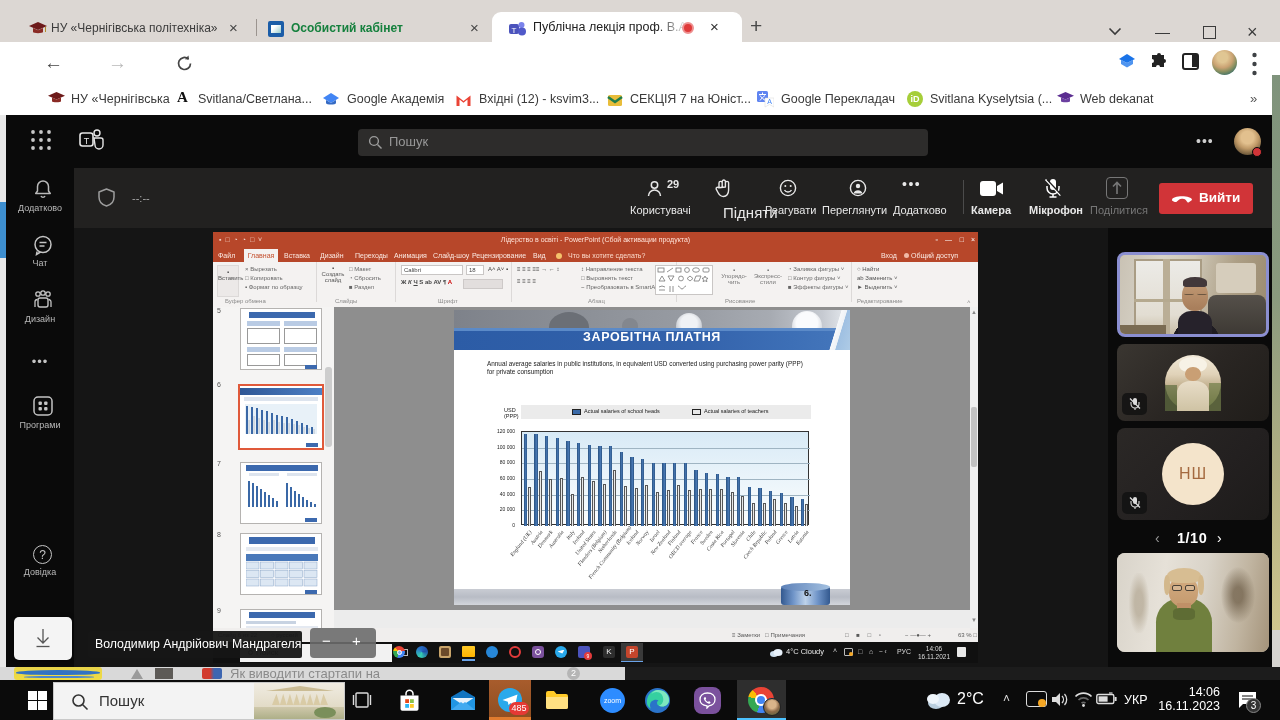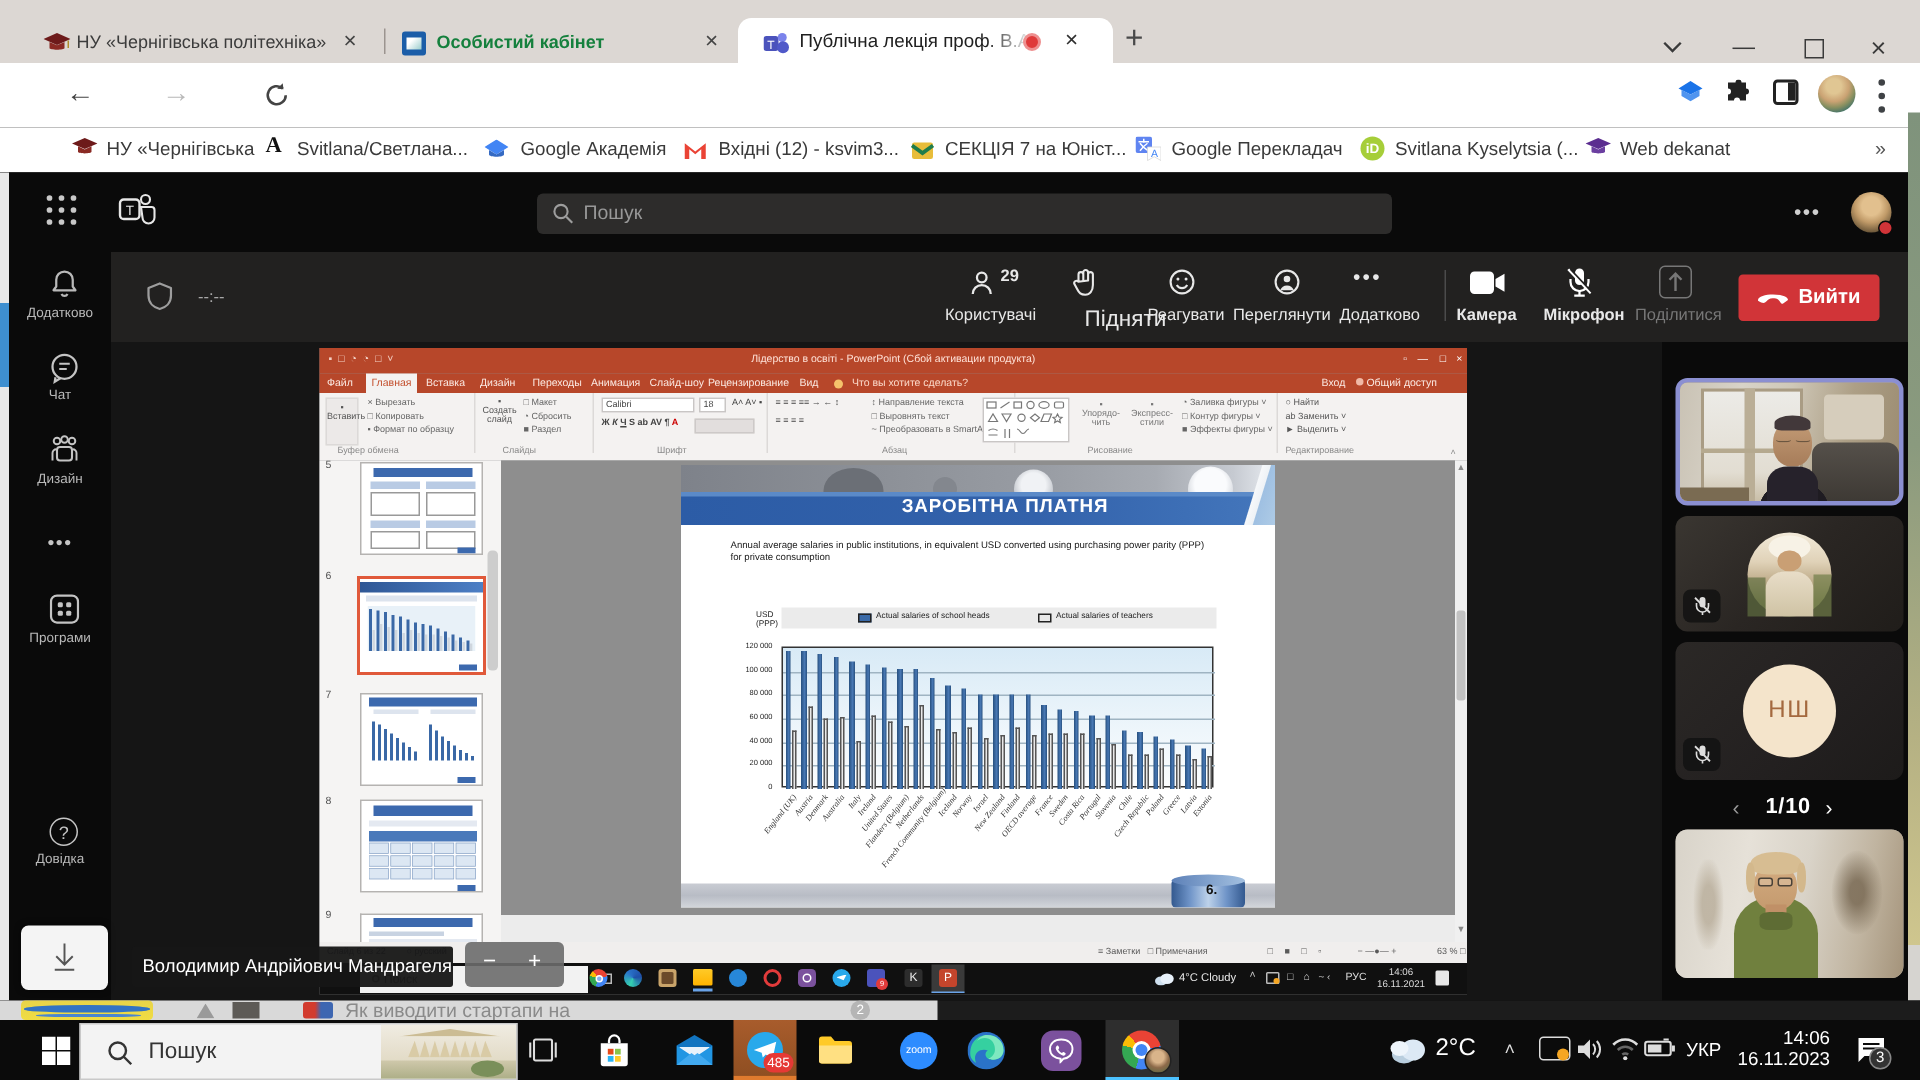--- a/index.html
+++ b/index.html
@@ -508,21 +508,21 @@
       <div class="abs" style="left:0;top:0;width:396px;height:18px;background:linear-gradient(90deg,#7e828a 0%,#8d9198 35%,#989ca3 60%,#a7abb2 80%,#c6cad1 93%,#e8ecf1 100%);overflow:hidden;">
         <div class="abs" style="left:95px;top:2px;width:40px;height:30px;border-radius:50%;background:#6b6f76;"></div>
         <div class="abs" style="left:222px;top:3px;width:26px;height:26px;border-radius:50%;background:radial-gradient(circle at 50% 40%,#f0f2f5 40%,#b9bdc4 75%,transparent 100%);"></div>
         <div class="abs" style="left:338px;top:1px;width:30px;height:30px;border-radius:50%;background:radial-gradient(circle at 50% 40%,#fafbfd 45%,#c9cdd4 80%,transparent 100%);"></div>
         <div class="abs" style="left:168px;top:8px;width:16px;height:16px;border-radius:50%;background:#83878e;"></div>
       </div>
 
       <div class="abs" style="left:0;top:18px;width:396px;height:22px;background:linear-gradient(90deg,#2c5ca6 0%,#3362ab 60%,#3d6fb6 85%,#4577bc 100%);"></div>
       <div class="abs" style="left:0;top:18px;width:396px;height:2.5px;background:#5b8ac8;"></div>
       <div class="abs" style="left:372px;top:0px;width:24px;height:40px;background:linear-gradient(107deg,transparent 42%,#f6f8fa 44%,#eef2f6 58%,#9fc0e2 60%,#aecbe6 100%);"></div>
-      <div class="abs" style="left:18px;top:20px;width:396px;text-align:center;color:#fff;font-size:12.5px;font-weight:bold;letter-spacing:.6px;">ЗАРОБІТНА ПЛАТНЯ</div>
+      <div class="abs" style="left:0;top:20px;width:396px;text-align:center;color:#fff;font-size:12.5px;font-weight:bold;letter-spacing:.6px;">ЗАРОБІТНА ПЛАТНЯ</div>
 
       <div class="abs" style="left:33px;top:50px;width:325px;font-size:6.4px;color:#1a1a1a;line-height:1.3;">Annual average salaries in public institutions, in equivalent USD converted using purchasing power parity (PPP) for private consumption</div>
 
       <div class="abs" style="left:67px;top:95px;width:290px;height:14px;background:#ebebeb;"></div>
       <div class="abs" style="left:118px;top:99px;width:9px;height:6px;background:#3a6aa8;border:0.5px solid #222;"></div>
       <div class="abs" style="left:130px;top:98px;font-size:5.5px;color:#222;">Actual salaries of school heads</div>
       <div class="abs" style="left:238px;top:99px;width:9px;height:6px;background:#e8e8e8;border:0.5px solid #222;"></div>
       <div class="abs" style="left:250px;top:98px;font-size:5.5px;color:#222;">Actual salaries of teachers</div>
       <div class="abs" style="left:50px;top:97px;font-size:5.5px;color:#222;line-height:1.1;">USD<br>(PPP)</div>
 

